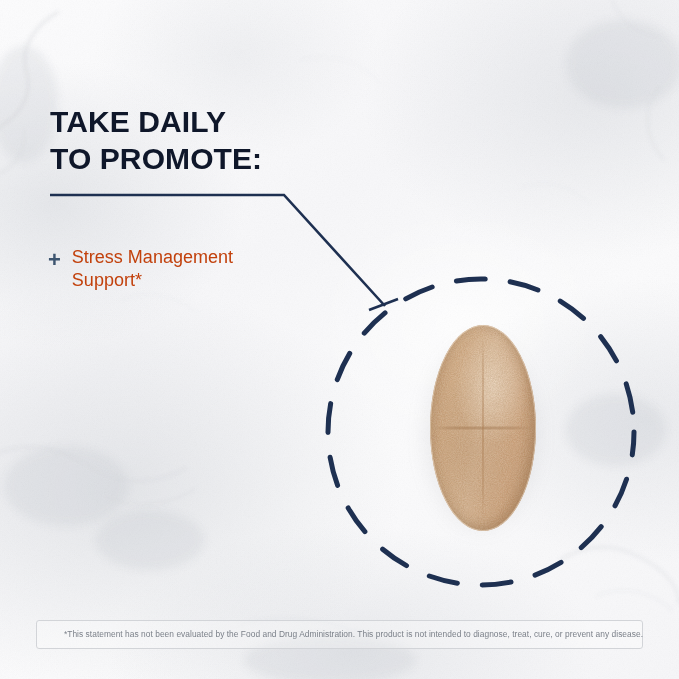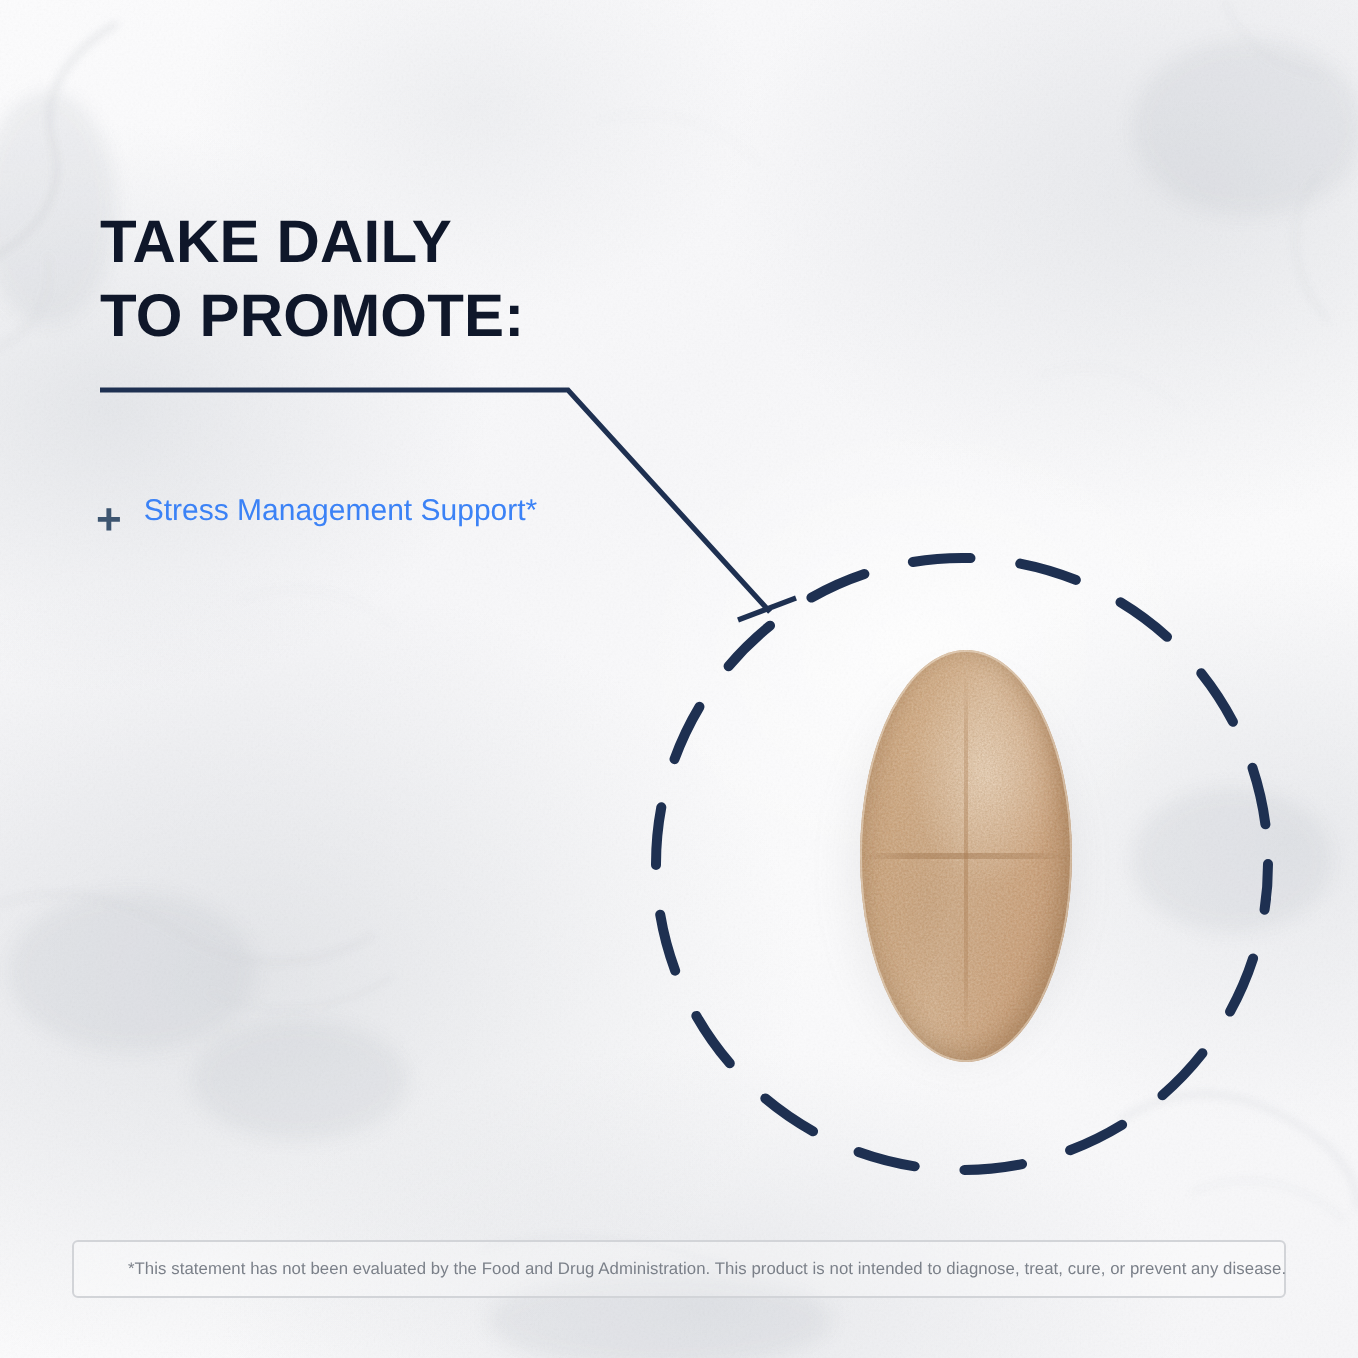--- a/index.html
+++ b/index.html
@@ -77,22 +77,22 @@
   }
   .benefit-plus {
     color: #3d5570;
     font-size: 22px;
     font-weight: bold;
     line-height: 1.30;
     margin-right: 11px;
     flex: 0 0 auto;
   }
   .benefit-text {
-    color: #3b82f6;
-    font-size: 15px;
+    color: #c2410c;
+    font-size: 18px;
     line-height: 1.30;
     font-weight: normal;
   }
 
   
   .pill-wrap {
     position: absolute;
     left: 430px;
     top: 325px;
     width: 106px;

